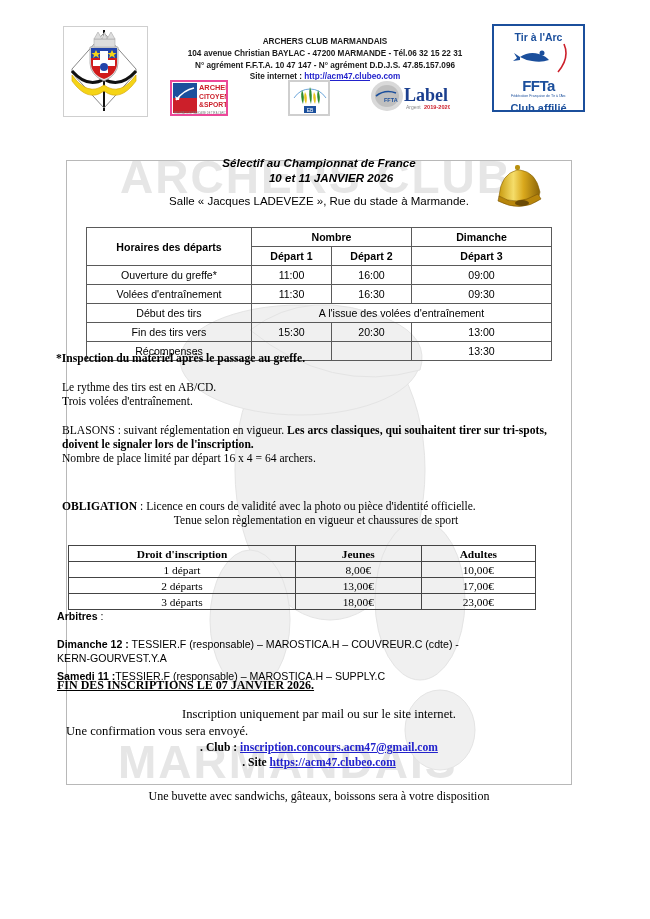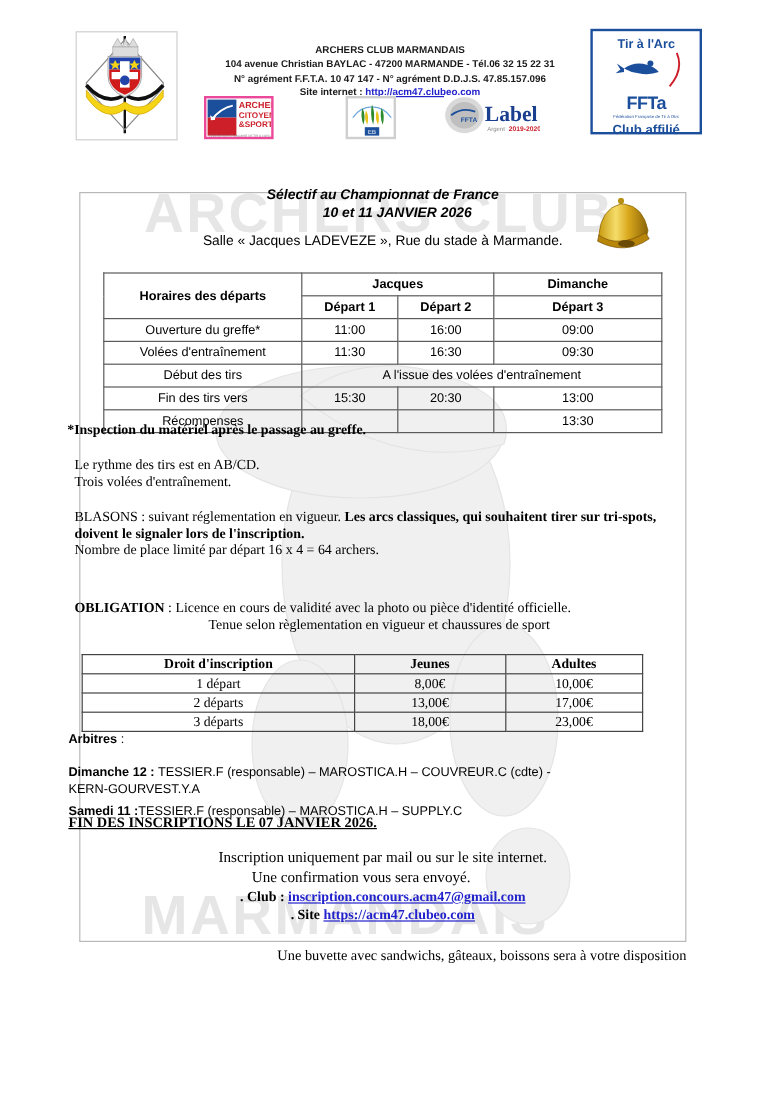--- a/index.html
+++ b/index.html
@@ -179,29 +179,29 @@
   .t-arb-dim2  { left: 57px; top: 651px; width: 520px; text-align:left;}
 
   .t-fin {
     position:absolute; left: 57px; top: 678px;
     font-family:"Liberation Serif", serif;
     font-size: 12px; font-weight: bold; text-decoration: underline;
   }
 
   .t-insc  { position:absolute; left:66px; top:707px; width:506px; text-align:center;
              font-family:"Liberation Serif", serif; font-size:12.6px;}
-  .t-conf  { position:absolute; left:66px; top:724px; width:470px; text-align:center;
+  .t-conf  { position:absolute; left:66px; top:724px; width:470px; text-align:left;
              font-family:"Liberation Serif", serif; font-size:12.6px;}
   .t-mail  { position:absolute; left:66px; top:741px; width:506px; text-align:center;
              font-family:"Liberation Serif", serif; font-size:11.6px; font-weight:bold;}
   .t-site  { position:absolute; left:66px; top:756px; width:506px; text-align:center;
              font-family:"Liberation Serif", serif; font-size:11.6px; font-weight:bold;}
   .lnk { color:#2222cc; text-decoration: underline; }
 
-  .t-buvette { position:absolute; left:66px; top:789px; width:506px; text-align:right;
+  .t-buvette { position:absolute; left:66px; top:789px; width:506px; text-align:center;
                font-family:"Liberation Serif", serif; font-size:12px;}
 
   
   .footer { position:absolute; left:0; top:835px; width:650px; height:50px; z-index:3;}
 </style>
 </head>
 <body>
 
 <div class="watermark">
   <div class="wm-text wm-top">ARCHERS CLUB</div>
@@ -328,21 +328,21 @@
     <rect x="23" y="2" width="5" height="5" rx="2" fill="#b8900f"></rect>
     <path d="M25 7 q-16 4 -18 26 l2 4 q18 8 38 -4 l1 -4 q-4 -20 -20 -22z" fill="url(#bellg)" stroke="#8a6408" stroke-width="0.6"></path>
     <path d="M7 33 q16 11 39 -2 l3 5 q-20 14 -43 2z" fill="#b8860b" stroke="#7a5405" stroke-width="0.6"></path>
     <ellipse cx="30" cy="40" rx="7" ry="3" fill="#6b4a05"></ellipse>
   </svg>
 
   <table class="sched">
     <tbody>
         <tr>
       <th rowspan="2" style="width:160px;">Horaires des départs</th>
-      <th colspan="2" style="width:170px;">Jacques</th>
+      <th colspan="2" style="width:170px;">Nombre</th>
       <th style="width:135px;">Dimanche</th>
     </tr>
     <tr>
       <th>Départ 1</th>
       <th>Départ 2</th>
       <th>Départ 3</th>
     </tr>
     <tr>
       <td class="rowlabel">Ouverture du greffe*</td>
       <td>11:00</td>

